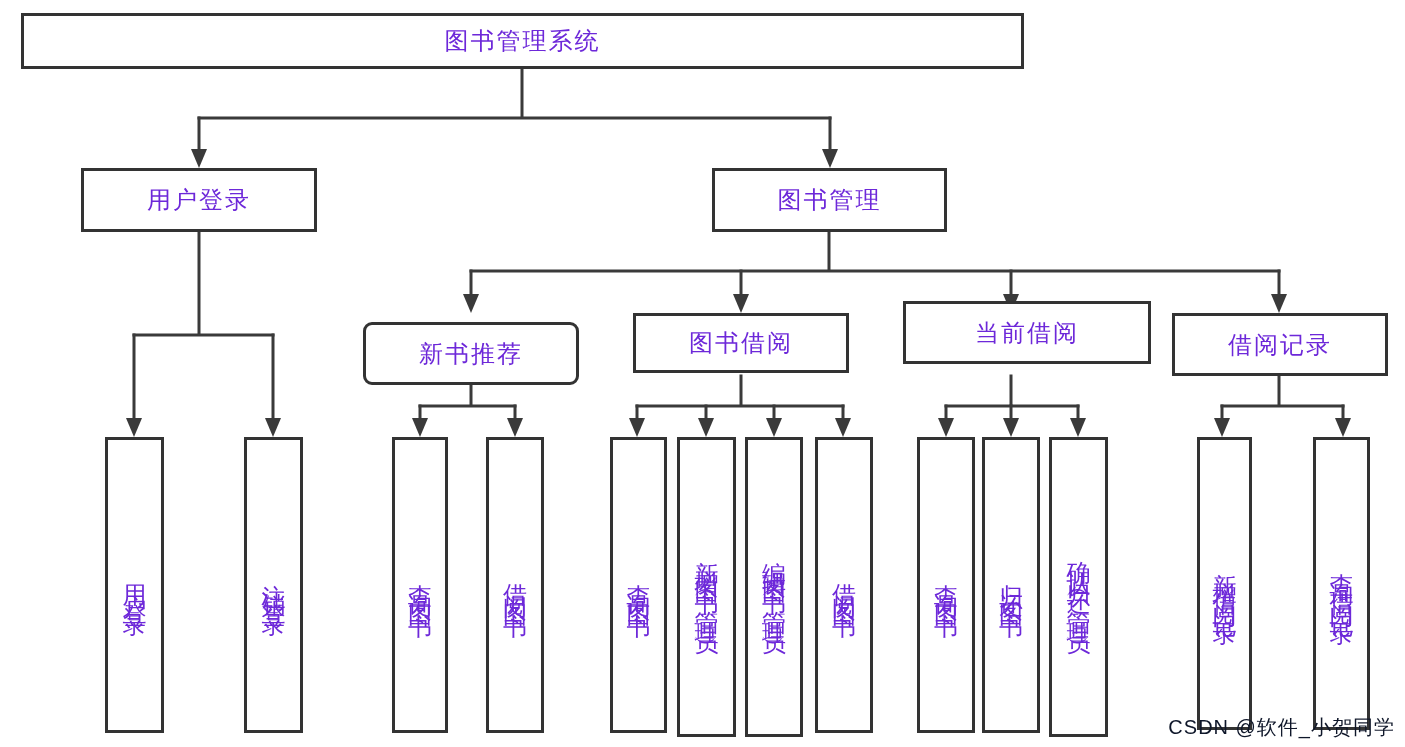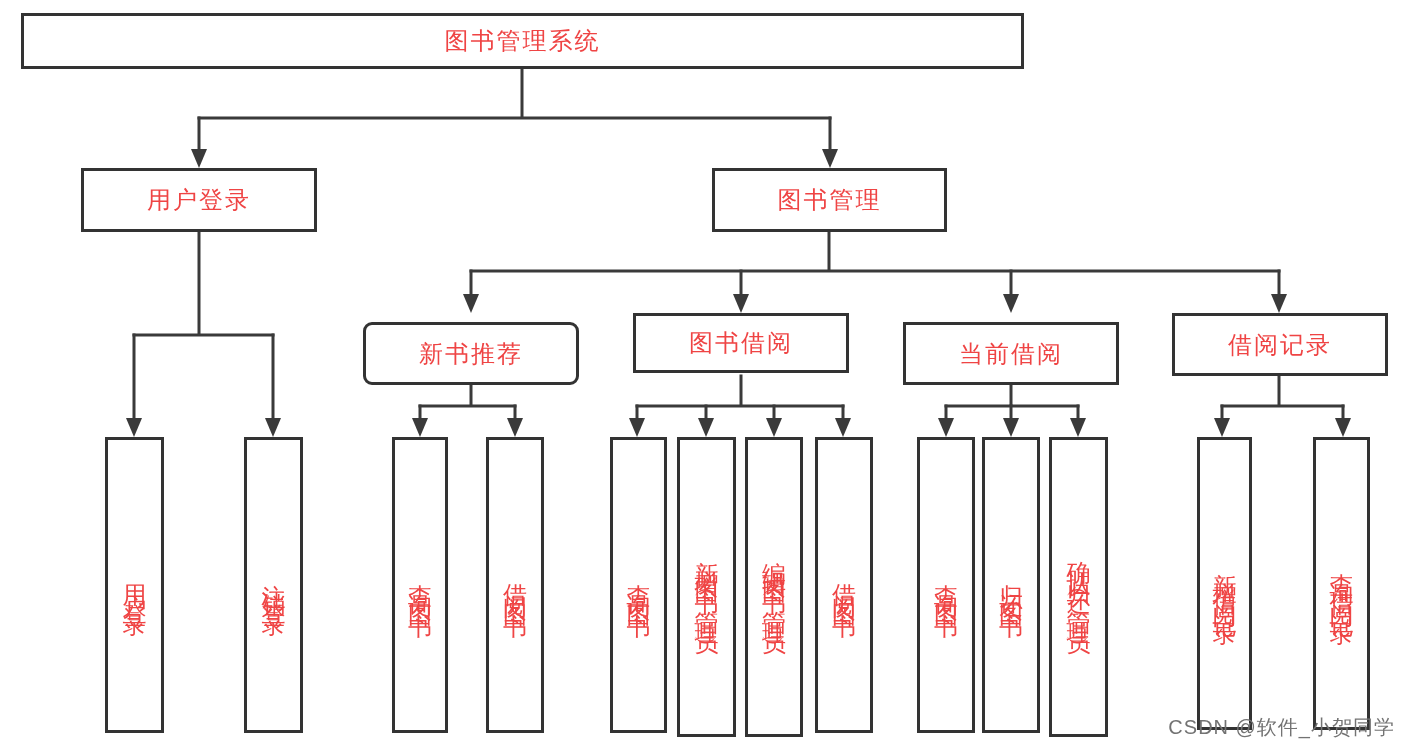--- a/index.html
+++ b/index.html
@@ -13,58 +13,58 @@
   svg.connectors{
     position:absolute;left:0;top:0;z-index:1;
     pointer-events:none;
   }
   .node{
     position:absolute;
     box-sizing:border-box;
     border:3px solid #333333;
     background:#ffffff;
     display:flex;align-items:center;justify-content:center;
-    color:#ef4444;
+    color:#6d28d9;
     z-index:2;
   }
   .node.h{font-size:24px;letter-spacing:2px;white-space:nowrap;}
   .node.leaf span{
     writing-mode:vertical-rl;
     text-orientation:mixed;
     font-size:24px;
     letter-spacing:10px;
     line-height:1;
     white-space:nowrap;
   }
   
   .n-root{left:21px;top:13px;width:1003px;height:56px;}
   .n-user-login{left:81px;top:168px;width:236px;height:64px;}
   .n-book-mgmt{left:712px;top:168px;width:235px;height:64px;font-family:Liberation Serif, serif;}
   .n-l3-1{left:363px;top:322px;width:216px;height:63px;border-radius:9px;}
   .n-l3-2{left:633px;top:313px;width:216px;height:60px;}
-  .n-l3-3{left:903px;top:322px;width:216px;height:63px;}
+  .n-l3-3{left:903px;top:301px;width:248px;height:63px;}
   .n-l3-4{left:1172px;top:313px;width:216px;height:63px;}
   .n-a1{left:105px;top:437px;width:59px;height:296px;}
   .n-a2{left:244px;top:437px;width:59px;height:296px;}
   .n-b1{left:392px;top:437px;width:56px;height:296px;}
   .n-b2{left:486px;top:437px;width:58px;height:296px;}
   .n-c1{left:610px;top:437px;width:57px;height:296px;}
   .n-c2{left:677px;top:437px;width:59px;height:300px;}
   .n-c3{left:745px;top:437px;width:58px;height:300px;}
   .n-c4{left:815px;top:437px;width:58px;height:296px;}
   .n-d1{left:917px;top:437px;width:58px;height:296px;}
   .n-d2{left:982px;top:437px;width:58px;height:296px;}
   .n-d3{left:1049px;top:437px;width:59px;height:300px;}
   .n-e1{left:1197px;top:437px;width:55px;height:293px;}
   .n-e2{left:1313px;top:437px;width:57px;height:293px;}
   .watermark{
     position:absolute;
     right:10px;bottom:6px;
     font-size:20px;
-    color:#737373;
+    color:#0f172a;
     letter-spacing:1px;
     z-index:4;
     white-space:nowrap;
   }
 </style>
 </head>
 <body>
 
 <div class="canvas">
 

